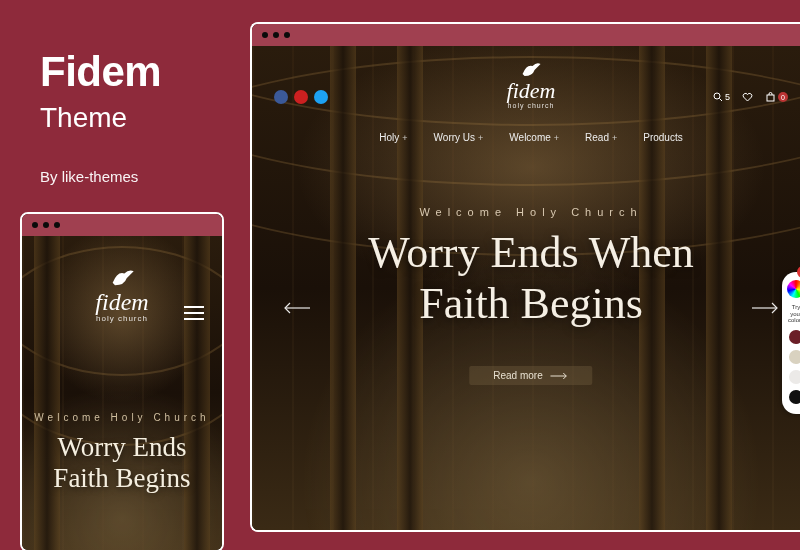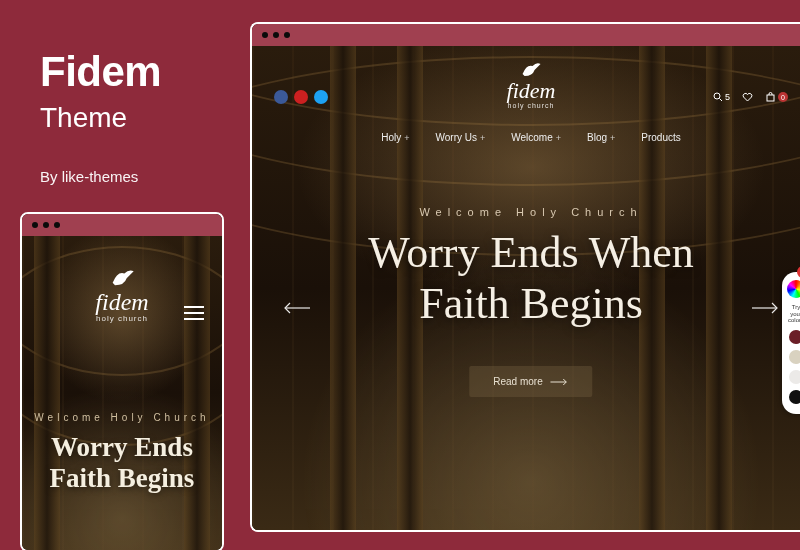--- a/index.html
+++ b/index.html
@@ -104,21 +104,21 @@
   }
   .headline {
     position: absolute; top: 182px; left: 0; right: 0; text-align: center;
     color: #f5efe4; font-family: 'Georgia', 'Times New Roman', serif;
     font-size: 44px; line-height: 1.15; font-weight: 400;
     text-shadow: 0 2px 8px rgba(0,0,0,0.5);
   }
   .cta {
     position: absolute; top: 320px; left: 50%; transform: translateX(-50%);
     background: rgba(120,100,70,0.35); color: #e8e0d0; font-size: 10px;
-    padding: 10px 24px; border: none; border-radius: 2px;
+    padding: 4px 24px; border: none; border-radius: 2px;
     display: flex; align-items: center; gap: 8px;
   }
   .arrow-nav {
     position: absolute; top: 248px; color: #fff; font-size: 22px; opacity: 0.9;
     background: none; border: none; cursor: pointer;
   }
   .arrow-left { left: 30px; } .arrow-right { right: 30px; }
 
   
   .color-try {
@@ -146,21 +146,20 @@
   .mbrand .brand-tag { font-size: 8px; }
   .mmenu { position: absolute; right: 18px; top: 70px; color: #fff; background: none; border: none; }
   .meyebrow {
     position: absolute; top: 176px; left: 0; right: 0; color: #d0bfa0;
     font-size: 10px; letter-spacing: 4px;
   }
   .mheadline {
     position: absolute; top: 196px; left: 10px; right: 10px; color: #f5efe0;
     font-family: Georgia, serif; font-size: 27px; line-height: 1.15;
     text-shadow: 0 2px 6px rgba(0,0,0,0.5);
-    font-weight: bold;
   }
 </style>
 </head>
 <body>
 
 <div class="info">
   <h1>Fidem</h1>
   <h2>Theme</h2>
   <p>By like-themes</p>
 </div>
@@ -214,21 +213,21 @@
             </svg>
           <span class="badge">0</span>
         </span>
       </div>
     </div>
 
     <nav class="navbar">
       <a class="navitem has-sub">Holy</a>
       <a class="navitem has-sub">Worry Us</a>
       <a class="navitem has-sub">Welcome</a>
-      <a class="navitem has-sub">Blog</a>
+      <a class="navitem has-sub">Read</a>
       <a class="navitem">Products</a>
     </nav>
 
     <div class="eyebrow">Welcome Holy Church</div>
     <div class="headline">
       <div>Worry Ends When</div>
       <div>Faith Begins</div>
     </div>
     <button class="cta">
       <span>Read more</span>

